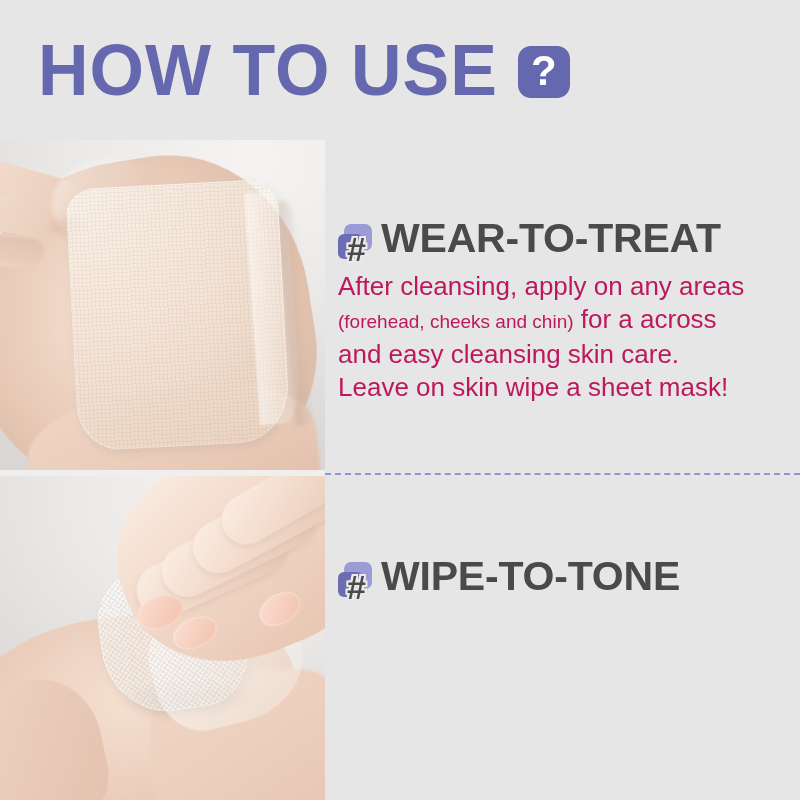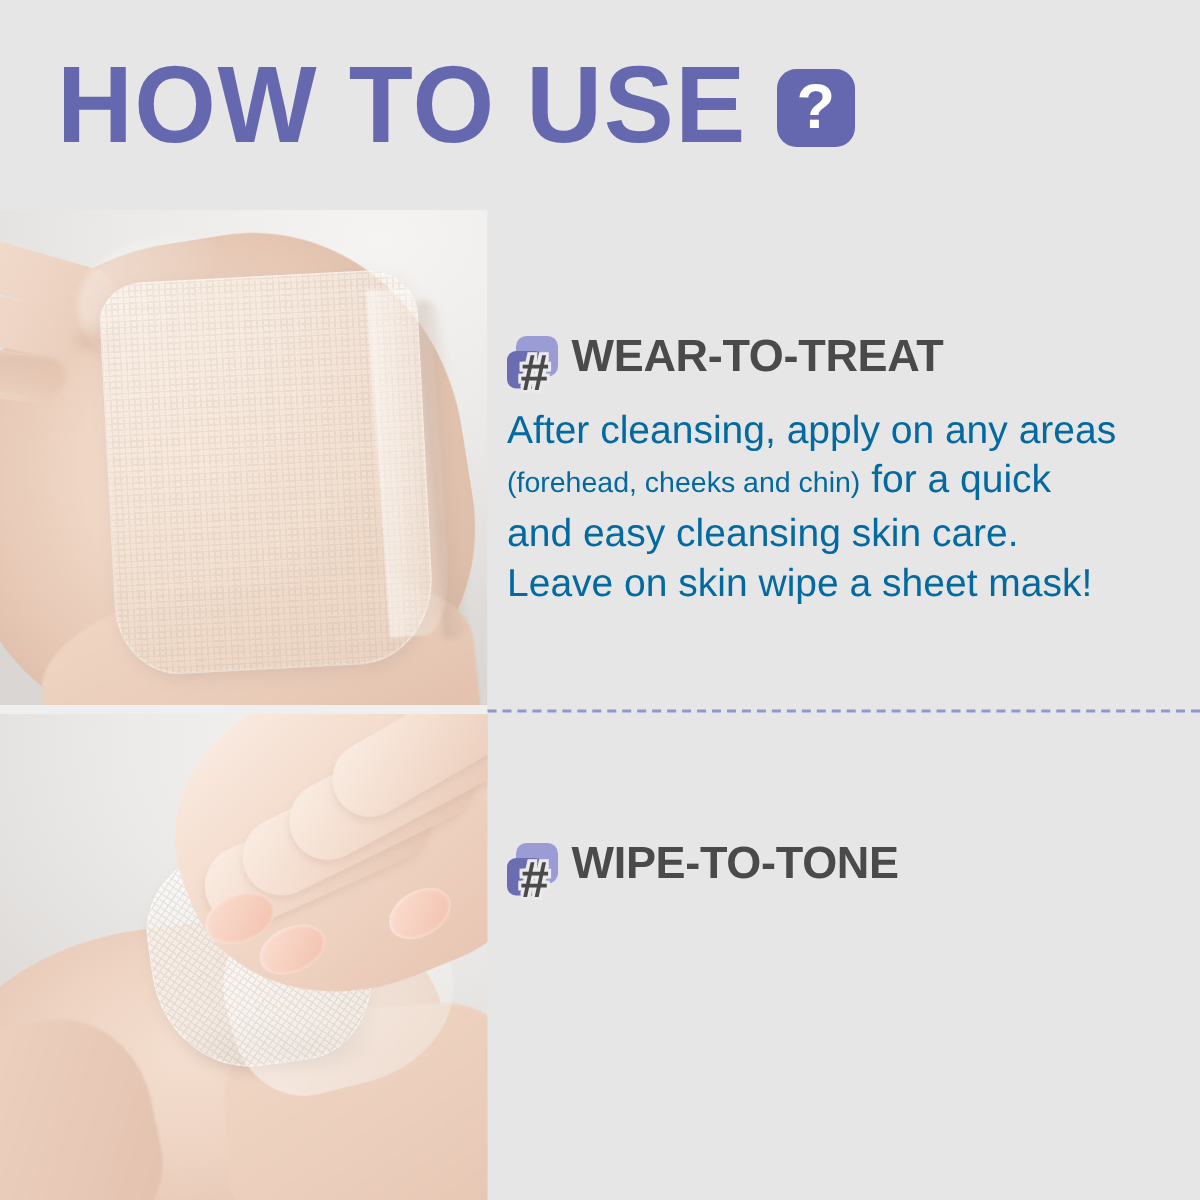--- a/index.html
+++ b/index.html
@@ -316,33 +316,33 @@
     font-weight:bold;
     color:#4a4a4a;
     line-height:34px;
     text-shadow:
       -2px 0 0 #eaeaea,  2px 0 0 #eaeaea,
        0 -2px 0 #eaeaea,  0 2px 0 #eaeaea,
       -2px -2px 0 #eaeaea, 2px 2px 0 #eaeaea,
       -2px 2px 0 #eaeaea, 2px -2px 0 #eaeaea;
   }
   .head-text {
-    font-size:30px;
+    font-size:41px;
     font-weight:bold;
     color:#4a4a4a;
     letter-spacing:-0.2px;
     line-height:34px;
     white-space:nowrap;
     margin-bottom:1px;
   }
   .body-text {
     margin-top:14px;
     font-size:26px;
     line-height:33px;
-    color:#0369a1;
+    color:#be185d;
     font-weight:300;
   }
   .body-text .small { font-size:19px; }
   .body-text .ln { display:block; white-space:nowrap; }
 </style>
 </head>
 <body>
 
 <div id="page">
 
@@ -396,21 +396,21 @@
     <div class="head-row">
       <div class="sq-icon">
         <div class="sq-front"></div>
         <div class="sq-back"></div>
         <div class="hash">#</div>
       </div>
       <div class="head-text">WEAR-TO-TREAT</div>
     </div>
     <div class="body-text">
       <span class="ln">After cleansing, apply on any areas</span>
-      <span class="ln"><span class="small">(forehead, cheeks and chin)</span><span> for a quick</span></span>
+      <span class="ln"><span class="small">(forehead, cheeks and chin)</span><span> for a across</span></span>
       <span class="ln">and easy cleansing skin care.</span>
       <span class="ln">Leave on skin wipe a sheet mask!</span>
     </div>
   </div>
 
   <div class="block two">
     <div class="head-row">
       <div class="sq-icon">
         <div class="sq-front"></div>
         <div class="sq-back"></div>

